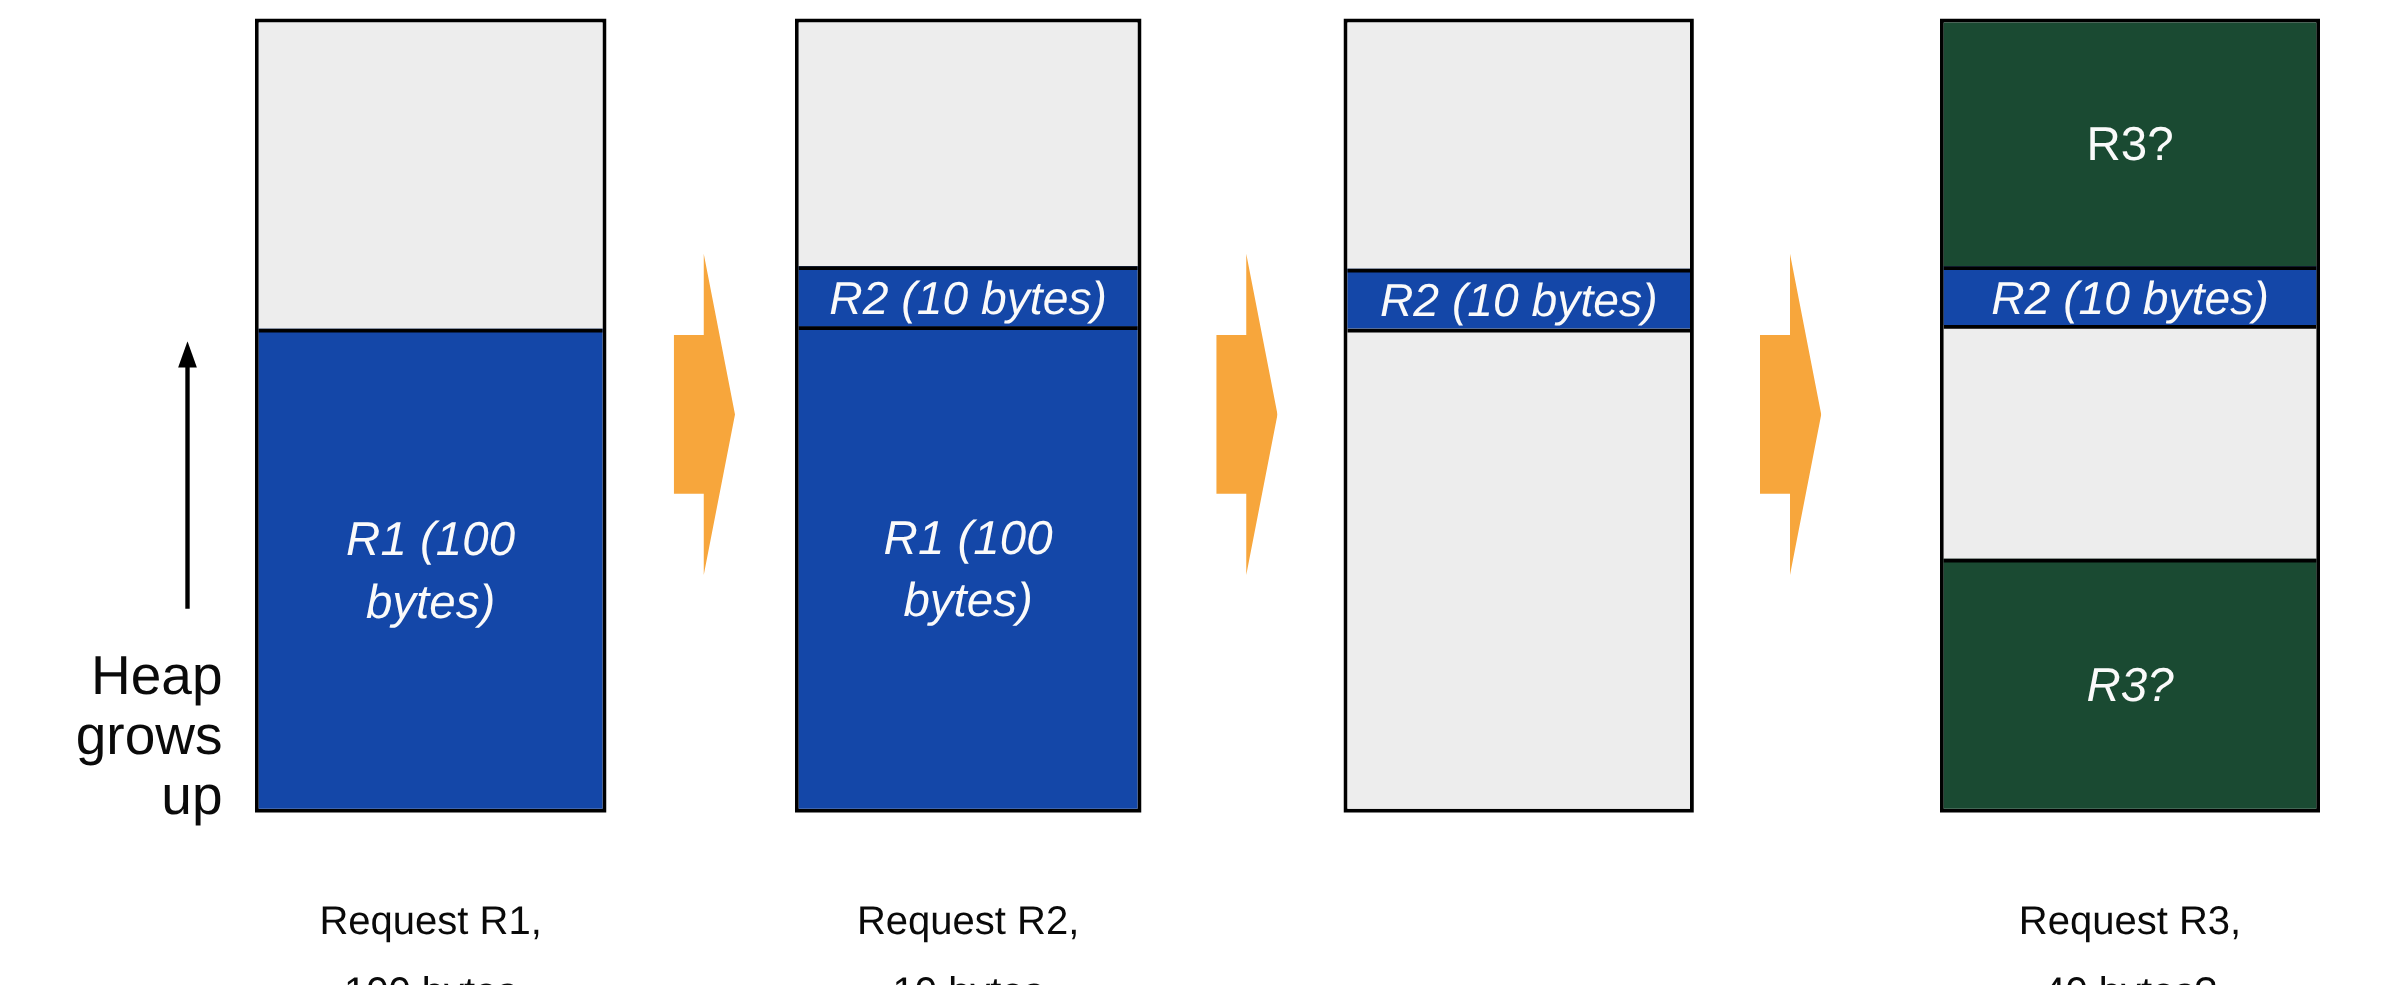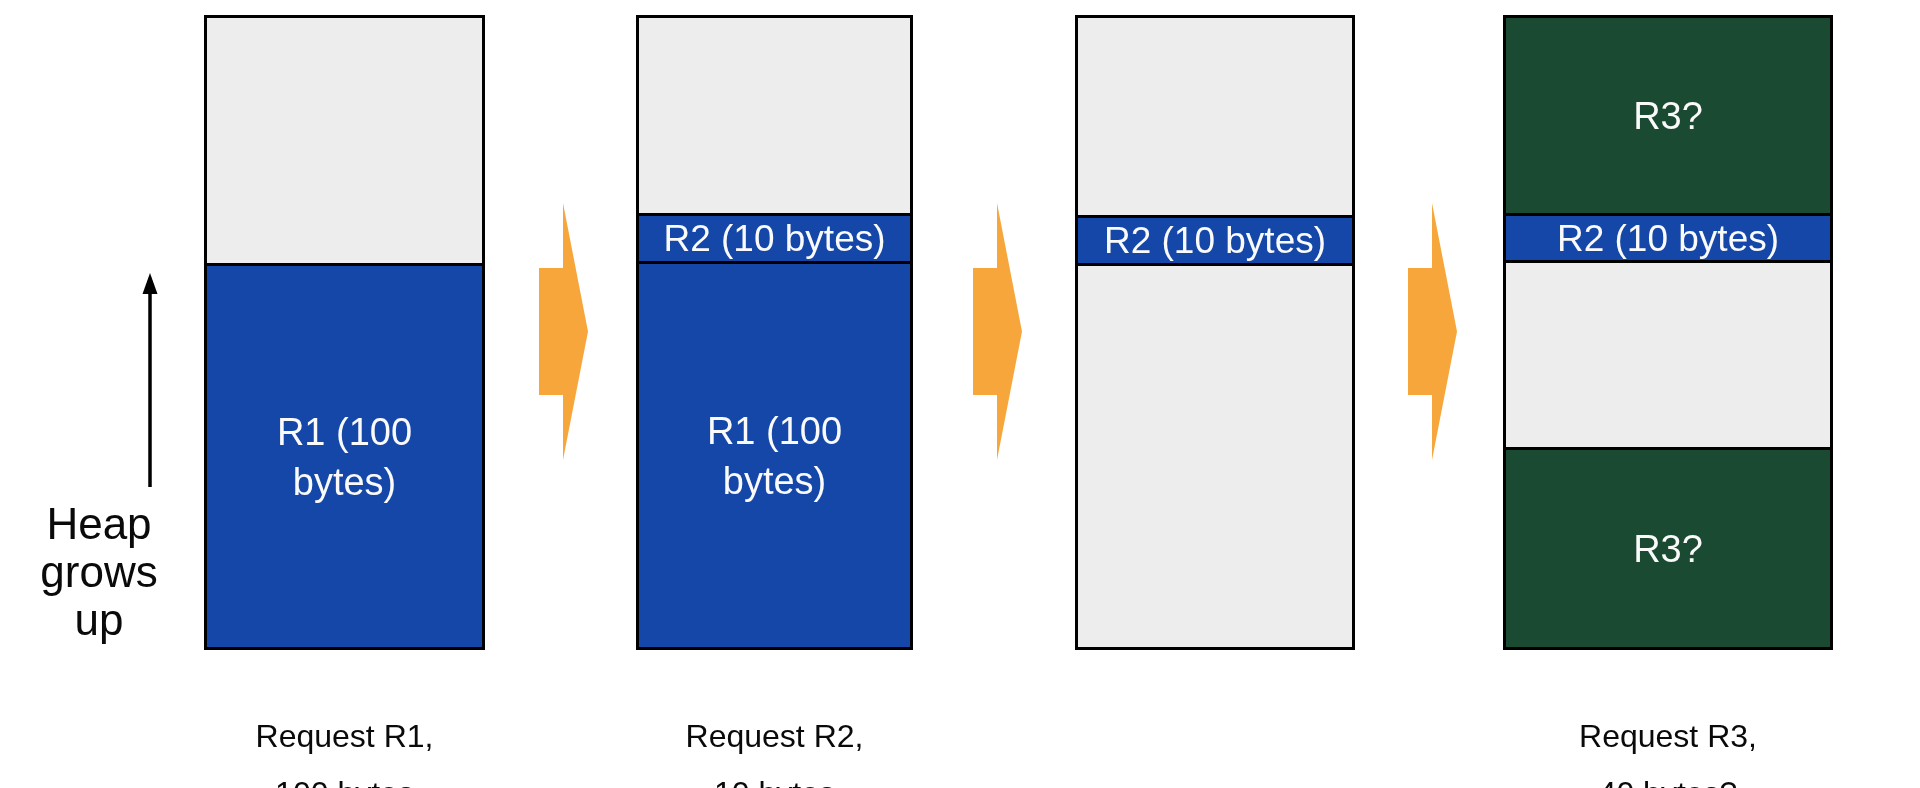--- a/index.html
+++ b/index.html
@@ -20,44 +20,44 @@
     position: absolute;
     left: 142px;
     top: 273px;
     width: 16px;
     height: 215px;
     color: var(--border, #000);
   }
   .heap-label {
     position: absolute;
     left: 20px;
-    top: 500px;
+    top: 517px;
     width: 158px;
-    text-align: center;
+    text-align: right;
     font-size: 44px;
     line-height: 48px;
     color: var(--ink, #000);
     white-space: pre-line;
   }
 
   
   .stage { position: absolute; top: 15px; }
   .membox {
     box-sizing: border-box;
     border: 3px solid var(--border, #000);
     display: flex;
     flex-direction: column;
   }
   .seg {
     display: flex;
     align-items: center;
     justify-content: center;
     box-sizing: content-box;
   }
-  .seg + .seg { border-top: 3px solid var(--border, #000); }
+  .seg + .seg { border-top: 3px solid var(--border, #000); font-style: italic; }
   .seg-free  { background: var(--free, #ededed); }
   .seg-alloc { background: var(--blue, #1447a8); }
   .seg-cand  { background: var(--green, #1a4a32); }
   .seg-label {
     color: var(--light, #fff);
     font-size: 38px;
     line-height: 50px;
     text-align: center;
     white-space: pre-line;
   }
@@ -141,21 +141,21 @@
         <span class="seg-label thin">R2 (10 bytes)</span>
       </div>
       <div class="seg seg-free" style="height:381px"></div>
     </div>
   </div>
 
   <svg class="flow-arrow" style="left:1408px" viewBox="0 0 49 257">
     <polygon points="0,65 24,65 24,0 49,128.5 24,257 24,192 0,192"></polygon>
   </svg>
 
-  <div class="stage" style="left:1503px; width:330px">
+  <div class="stage" style="left:1552px; width:304px">
     <div class="membox" style="height:635px">
       <div class="seg seg-cand" style="height:195px">
         <span class="seg-label">R3?</span>
       </div>
       <div class="seg seg-alloc" style="height:44px">
         <span class="seg-label thin">R2 (10 bytes)</span>
       </div>
       <div class="seg seg-free" style="height:184px"></div>
       <div class="seg seg-cand" style="height:197px">
         <span class="seg-label">R3?</span>

